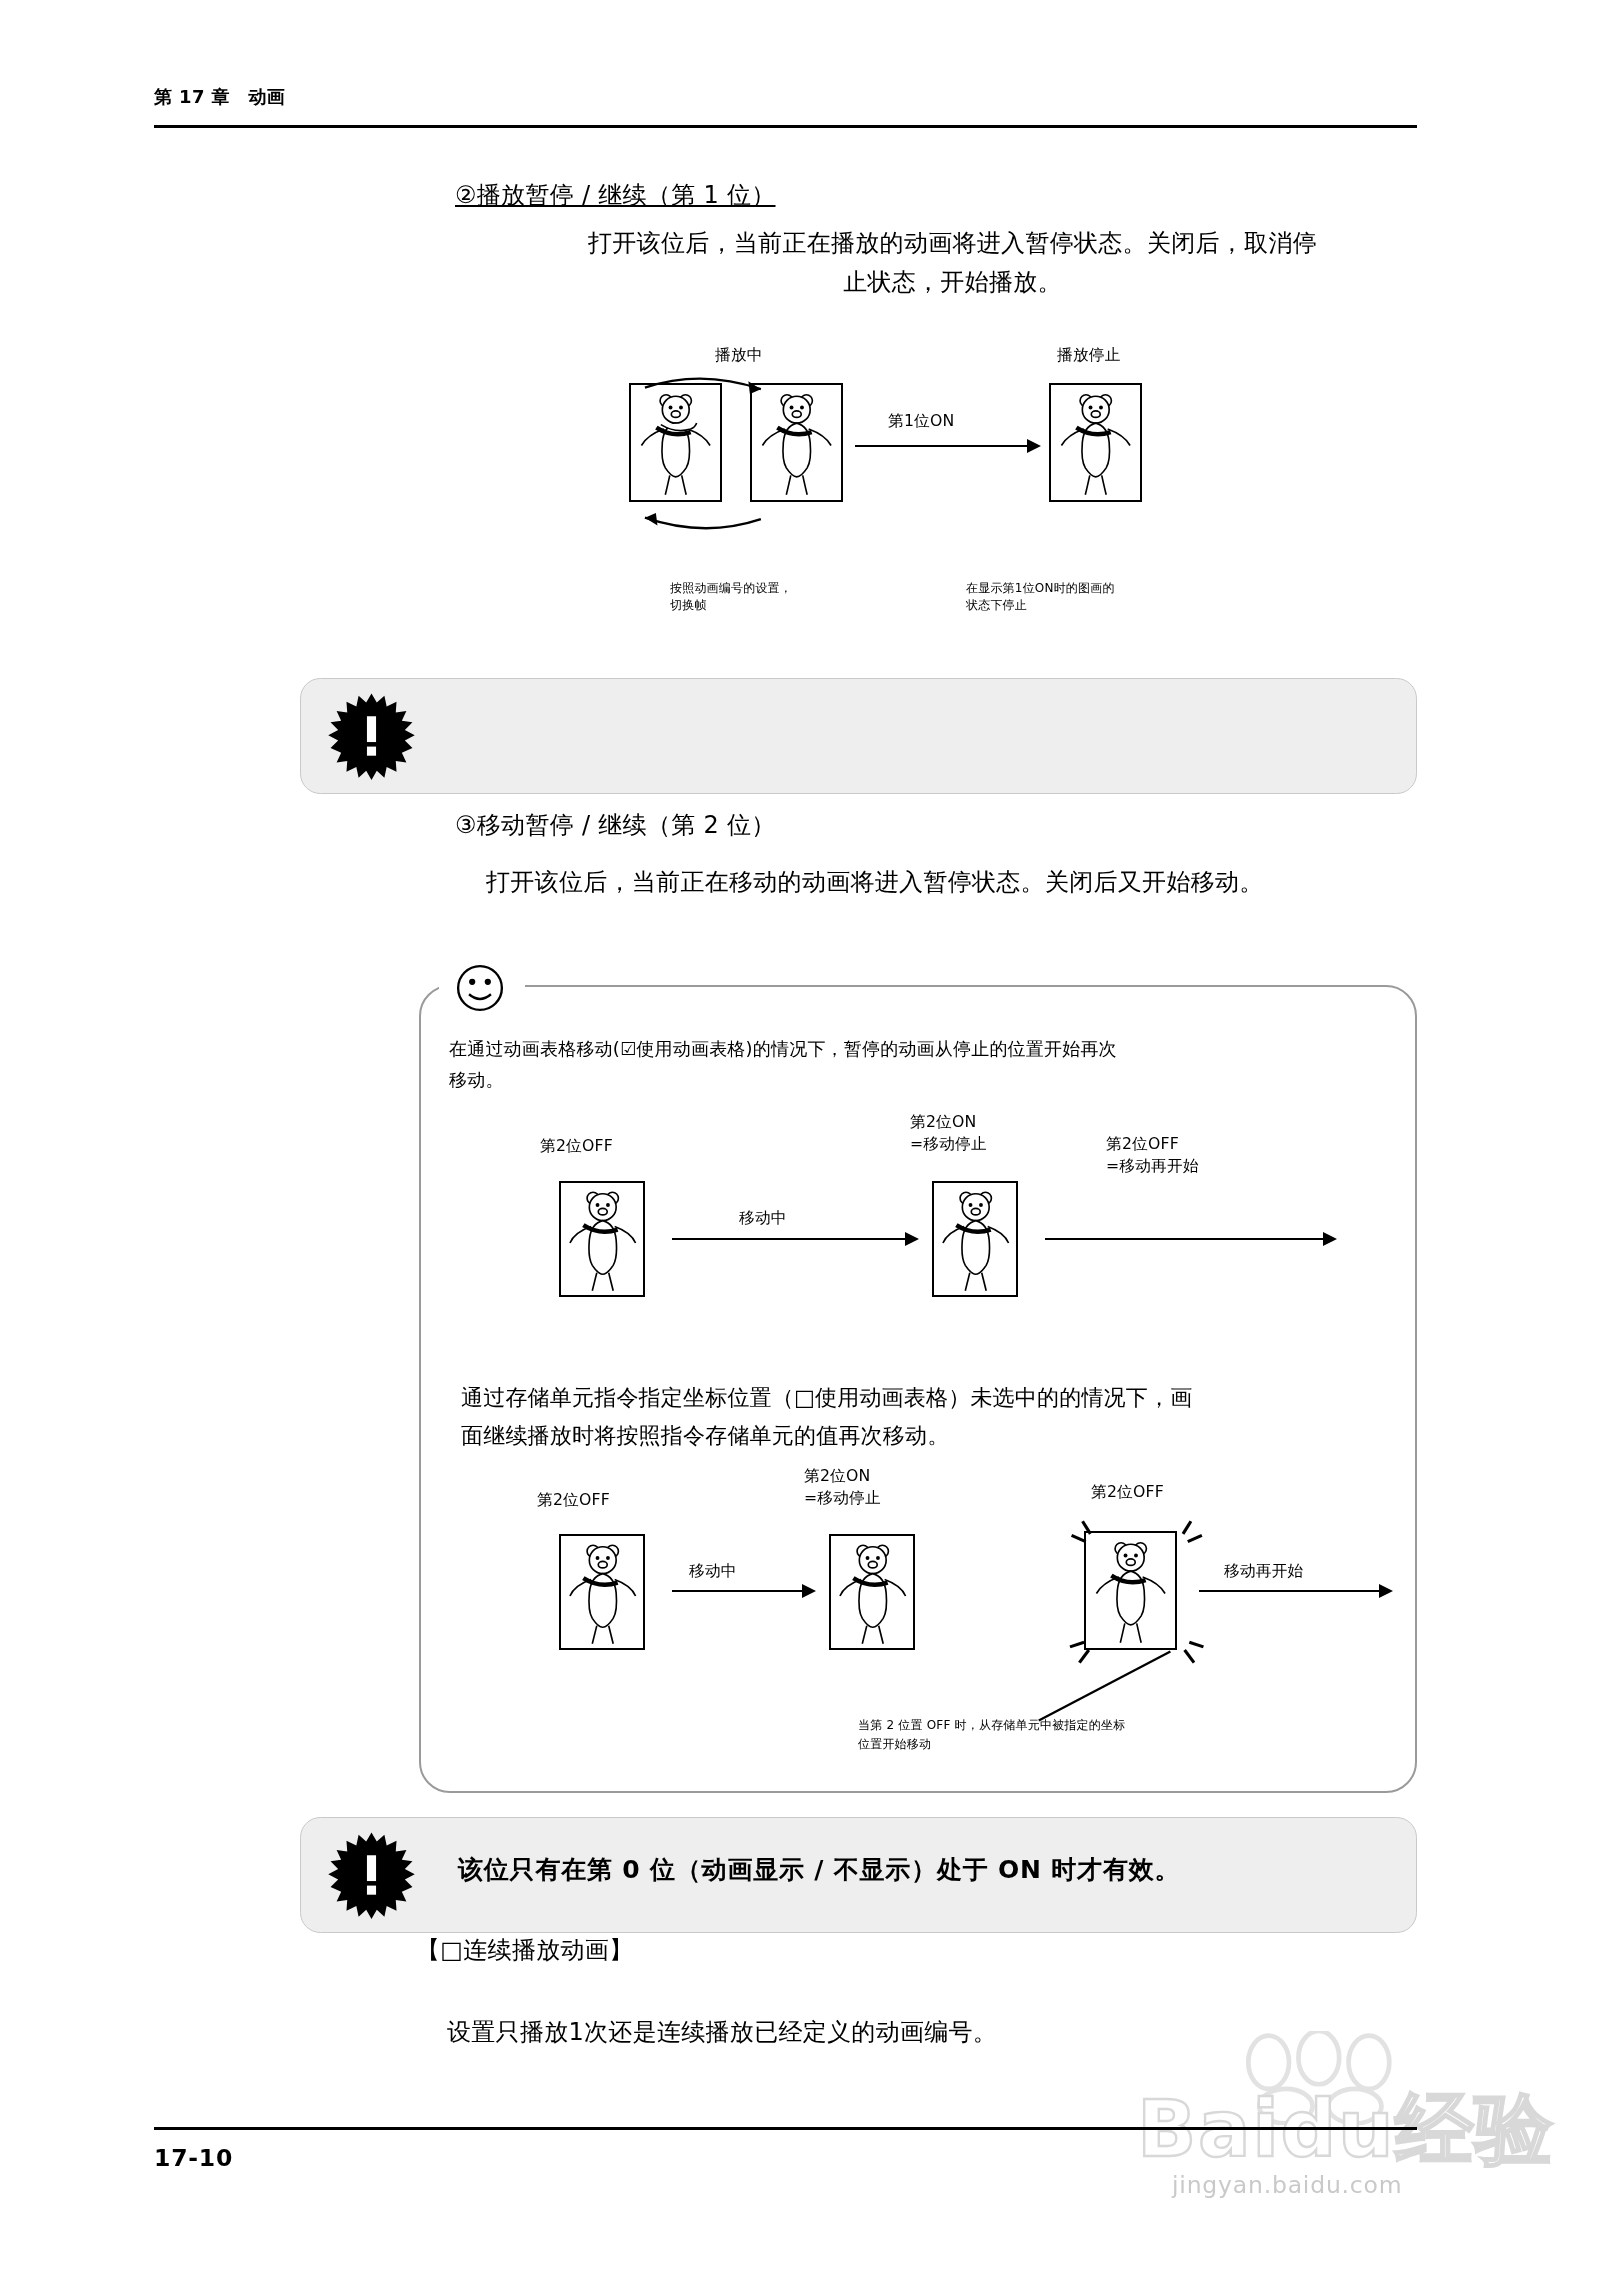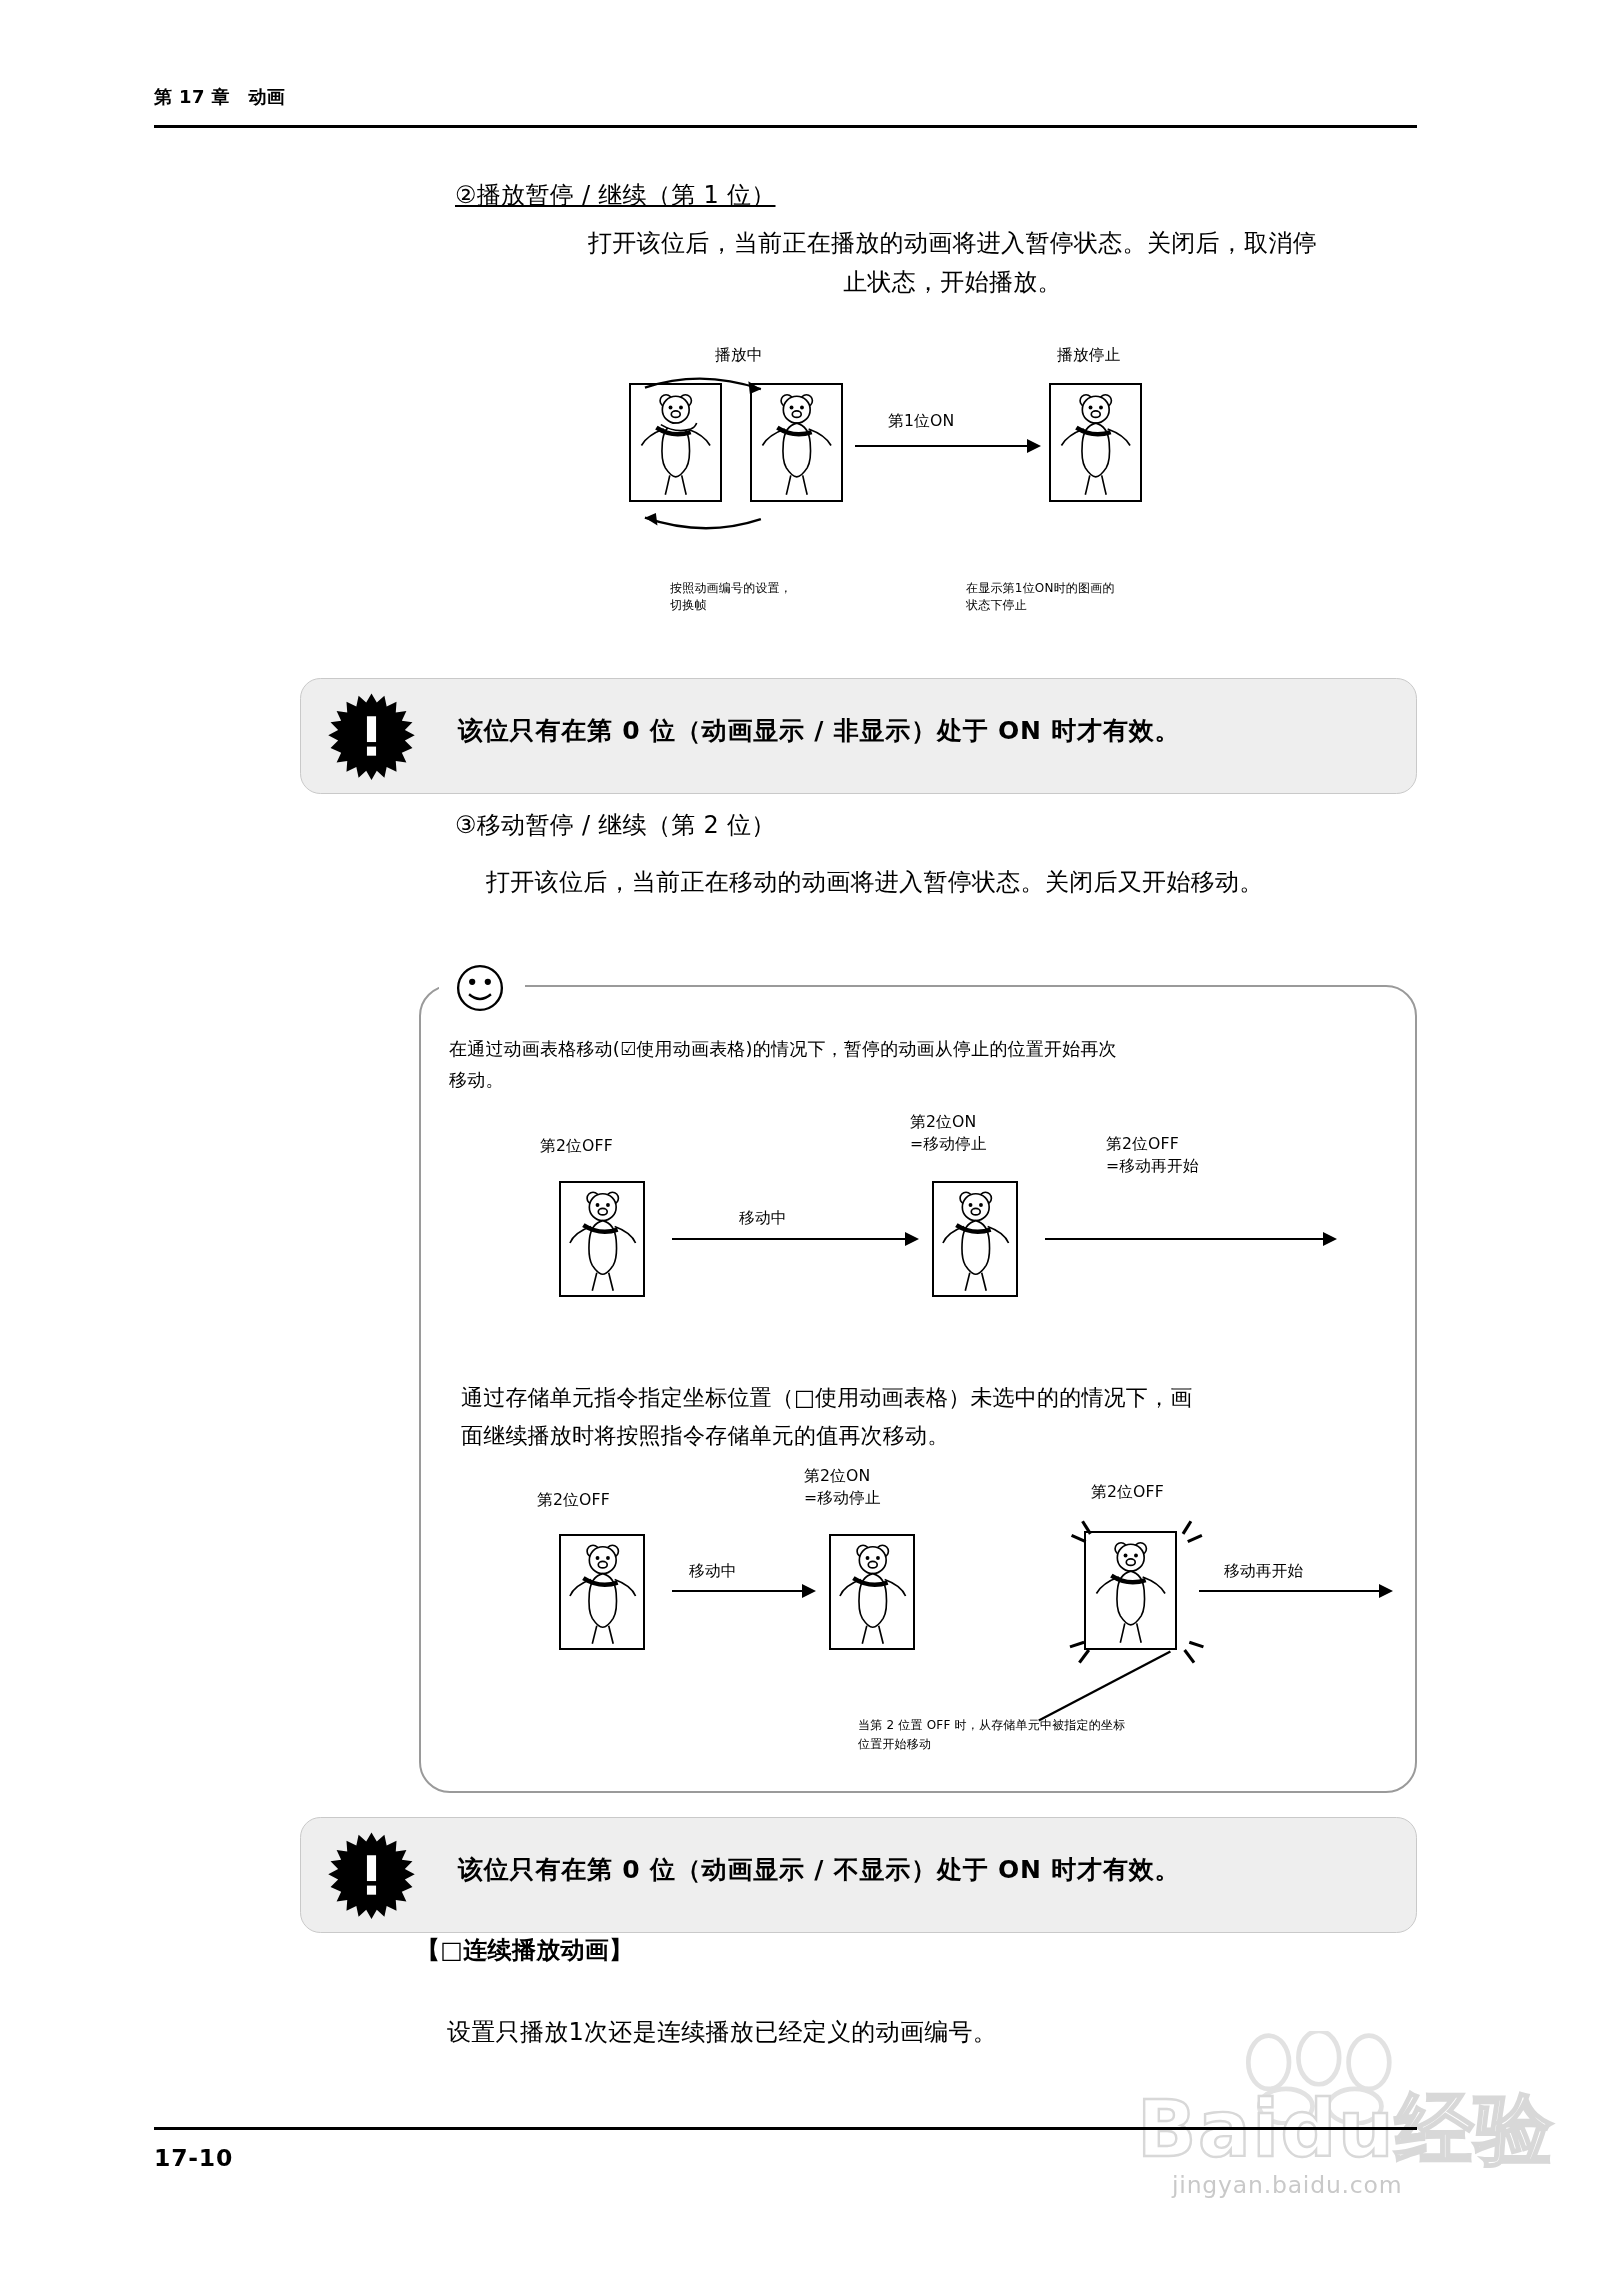--- a/index.html
+++ b/index.html
@@ -53,21 +53,21 @@
     letter-spacing: 0.3px;
   }
 
   
   .sec2-head { position: absolute; left: 455px; top: 179px; text-decoration: underline; }
   .sec2-body { position: absolute; left: 486px; top: 224px; width: 933px; text-align: center; }
 
   .sec3-head { position: absolute; left: 455px; top: 809px; }
   .sec3-body { position: absolute; left: 486px; top: 863px; width: 941px; }
 
-  .sec4-head { position: absolute; left: 416px; top: 1934px; font-weight: bold; }
+  .sec4-head { position: absolute; left: 416px; top: 1934px; font-weight: normal; }
   .sec4-body { position: absolute; left: 447px; top: 1989px; width: 941px; margin-top: 24px; }
 
   
   .fig1 { position: absolute; left: 596px; top: 345px; width: 675px; height: 306px; }
   .small-label { font-size: 15.7px; letter-spacing: 0.2px; }
   .tiny-label { font-size: 12px; letter-spacing: 0.2px; line-height: 1.45; }
 
   .frame {
     border: 2.4px solid #000;
     background: #fff;
@@ -290,21 +290,20 @@
     </div>
   </div>
 
   <div class="caution" style="left:300px; top:678px; width:1117px;">
     <svg class="burst" viewBox="0 0 120 120">
       <polygon fill="#000" points="60,2 67,14 77,5 80,19 93,13 92,27 106,25 100,38 114,40 104,50 117,57 104,64 114,74 100,80 106,93 92,91 93,105 80,99 77,113 67,104 60,116 53,104 43,113 40,99 27,105 28,91 14,93 20,80 6,74 16,64 3,57 16,50 6,40 20,38 14,25 28,27 27,13 40,19 43,5 53,14"></polygon>
       <circle cx="60" cy="59" r="40" fill="#000"></circle>
       <rect x="54" y="32" width="12" height="34" fill="#fff"></rect>
       <rect x="54" y="72" width="12" height="12" fill="#fff"></rect>
     </svg>
-    <div class="caution-text">该位只有在第 0 位（动画显示 / 非显示）处于 ON 时才有效。</div>
   </div>
 
   <div class="sec-head sec3-head">③移动暂停 / 继续（第 2 位）</div>
   <div class="body-text sec3-body">
     <div>打开该位后，当前正在移动的动画将进入暂停状态。关闭后又开始移动。</div>
   </div>
 
   <div class="tipbox"></div>
   <div class="tip-white-gap"></div>
   <svg class="tip-face" viewBox="0 0 64 64">

